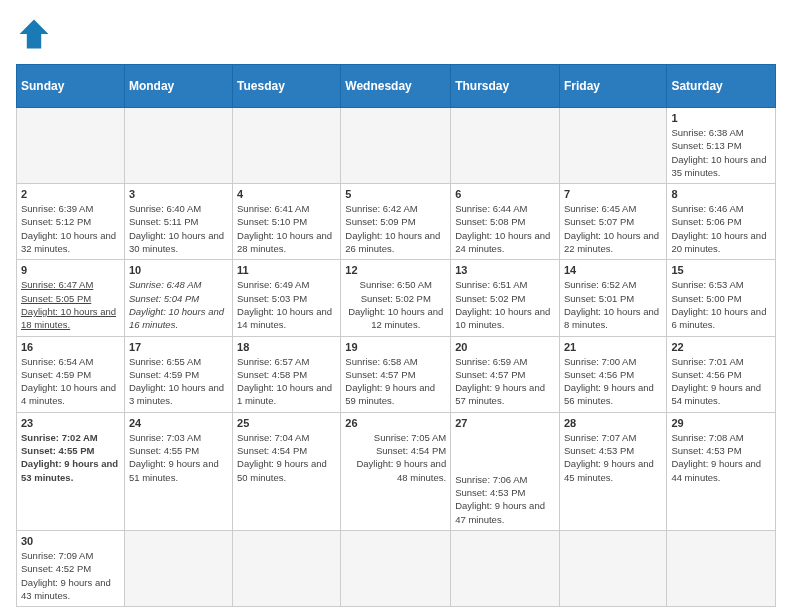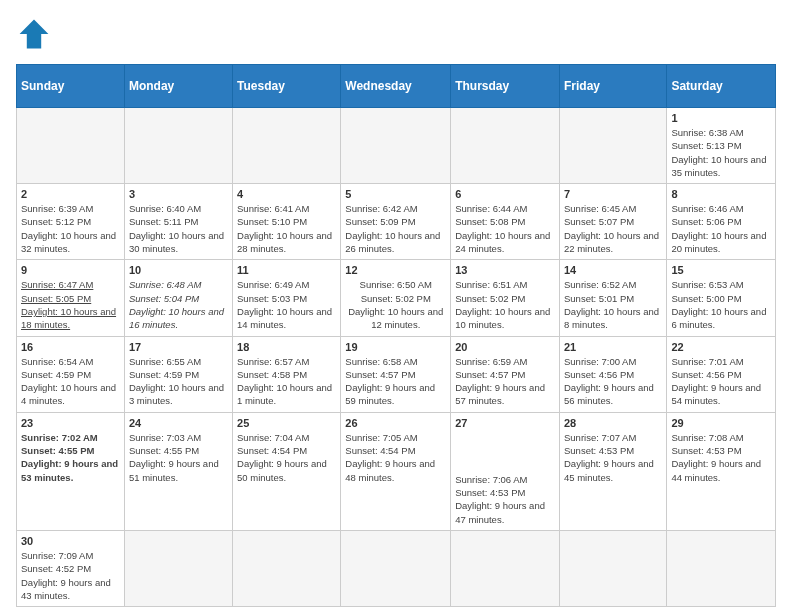--- a/index.html
+++ b/index.html
@@ -278,21 +278,21 @@
 Daylight: 9 hours and 51 minutes.</div>
         </td>
         <td>
           <span class="day-number">25</span>
           <div class="day-info" style="white-space: pre-line;">Sunrise: 7:04 AM
 Sunset: 4:54 PM
 Daylight: 9 hours and 50 minutes.</div>
         </td>
         <td>
           <span class="day-number">26</span>
-          <div class="day-info" style="white-space: pre-line;">Sunrise: 7:05 AM
+          <div class="day-info" style="white-space: pre-line; text-align: right;">Sunrise: 7:05 AM
 Sunset: 4:54 PM
 Daylight: 9 hours and 48 minutes.</div>
         </td>
         <td>
           <span class="day-number">27</span>
           <div class="day-info" style="white-space: pre-line; margin-top: 44px;">Sunrise: 7:06 AM
 Sunset: 4:53 PM
 Daylight: 9 hours and 47 minutes.</div>
         </td>
         <td>

